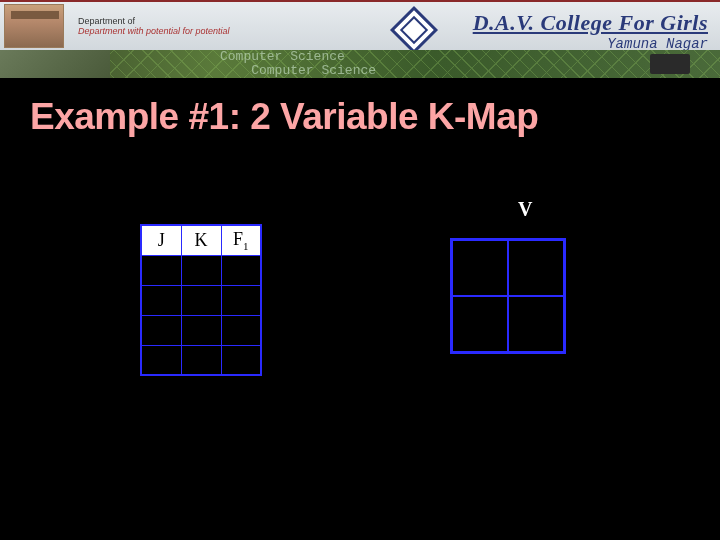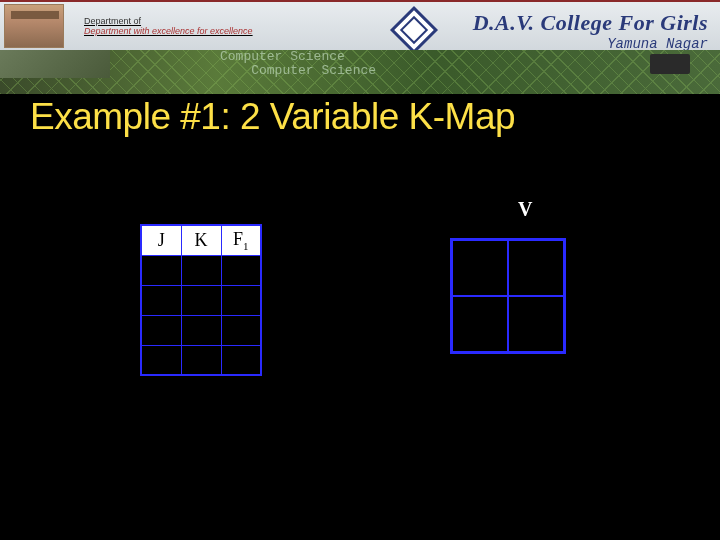--- a/index.html
+++ b/index.html
@@ -2,40 +2,40 @@
 <html><head>
 <meta charset="utf-8">
 <style>
   * { margin: 0; padding: 0; box-sizing: border-box; }
   body { width: 720px; height: 540px; background: #000; font-family: Arial, sans-serif; overflow: hidden; position: relative; }
 
   .banner { width: 720px; height: 78px; position: relative; background: linear-gradient(180deg, #dfe3e8 0%, #cfd6dc 40%, #b8c0c6 100%); border-top: 2px solid #8a2a2a; }
   .banner-top { height: 48px; display: flex; align-items: center; position: relative; background: linear-gradient(180deg, #e8ecef 0%, #d2d8dd 100%); }
   .building-thumb { width: 60px; height: 44px; margin: 2px 4px; background: linear-gradient(180deg, #c9a07a 0%, #b5886b 40%, #8b6a50 100%); border: 1px solid #9a7a5a; position: relative; }
   .building-thumb::before { content: ""; position: absolute; left: 6px; top: 6px; width: 48px; height: 8px; background: #7a5a40; }
-  .dept-text { margin-left: 16px; text-decoration: underline; }
+  .dept-text { margin-left: 10px; }
   .dept-small { font-size: 9px; color: #333; }
   .dept-main { font-size: 13px; color: #3b5b8c; font-weight: bold; font-style: italic; }
   .dept-sub { font-size: 9px; color: #a33; font-style: italic; }
   .diamond-logo { position: absolute; left: 390px; top: 6px; width: 48px; height: 48px; }
   .diamond { width: 34px; height: 34px; background: #fff; border: 3px solid #2a3a7a; transform: rotate(45deg); margin: 5px auto; position: relative; }
   .diamond::after { content: ""; position: absolute; inset: 4px; border: 2px solid #2a3a7a; }
   .college-text { position: absolute; left: 450px; top: 8px; text-align: right; width: 258px; }
-  .college-main { font-family: "Brush Script MT", cursive; font-size: 22px; color: #2a3a7a; font-style: italic; font-weight: bold; letter-spacing: 0.5px; }
+  .college-main { font-family: "Brush Script MT", cursive; font-size: 22px; color: #2a3a7a; font-style: italic; font-weight: bold; letter-spacing: 0.5px; text-decoration: underline; }
   .college-sub { font-family: Liberation Mono, monospace; font-size: 14px; color: #2a3a7a; font-style: italic; }
 
-  .banner-bottom { height: 44px; background: linear-gradient(90deg, #3a4a2a 0%, #5a7a3a 30%, #3a5a2a 60%, #4a6a3a 100%); position: relative; overflow: hidden; }
+  .banner-bottom { height: 28px; background: linear-gradient(90deg, #3a4a2a 0%, #5a7a3a 30%, #3a5a2a 60%, #4a6a3a 100%); position: relative; overflow: hidden; }
   .pcb-trace { position: absolute; inset: 0; opacity: 0.3; background-image: repeating-linear-gradient(45deg, #8fbf5f 0 1px, transparent 1px 10px), repeating-linear-gradient(-45deg, #8fbf5f 0 1px, transparent 1px 14px); }
   .pcb-photo { position: absolute; left: 0; top: 0; width: 110px; height: 28px; background: linear-gradient(135deg, #6a7a5a 0%, #4a5a3a 100%); }
   .cs-text { position: absolute; left: 220px; top: 0; font-size: 13px; color: #cfe8cf; font-family: "Courier New", monospace; opacity: 0.6; line-height: 14px; }
   .connector { position: absolute; right: 30px; top: 4px; width: 40px; height: 20px; background: #2a2a2a; border-radius: 2px; }
   .banner-shadow { height: 6px; background: linear-gradient(180deg, rgba(0,0,0,0.4), transparent); }
 
   .title-area { padding: 18px 30px 10px 30px; }
-  .title { font-family: "Trebuchet MS", "Segoe UI", sans-serif; font-size: 37px; color: #fde047; font-weight: 400; letter-spacing: -0.5px; }
+  .title { font-family: "Trebuchet MS", "Segoe UI", sans-serif; font-size: 37px; color: #fca5a5; font-weight: 700; letter-spacing: -0.5px; }
 
   .content { position: relative; width: 100%; height: 360px; }
 
   .truth-table { position: absolute; left: 140px; top: 76px; border: 2px solid #2a2aff; border-collapse: collapse; }
   .truth-table th, .truth-table td { border: 1px solid #2a2aff; width: 40px; height: 30px; text-align: center; vertical-align: middle; font-family: "Times New Roman", serif; }
   .truth-table th { background: #fff; color: #000; font-size: 18px; font-weight: normal; font-style: normal; }
   .truth-table td { background: #000; color: #888; font-size: 16px; }
   .sub { font-size: 11px; vertical-align: sub; }
 
   .kmap-v { position: absolute; left: 518px; top: 50px; font-family: "Times New Roman", serif; font-size: 20px; color: #fff; font-weight: bold; }
@@ -43,21 +43,21 @@
   .kmap-cell { border: 1px solid #2a2aff; }
 </style>
 </head>
 <body>
 
 <div class="banner">
   <div class="banner-top">
     <div class="building-thumb"></div>
     <div class="dept-text">
       <div class="dept-small">Department of</div>
-      <div class="dept-sub">Department with excellence for excellence</div>
+      <div class="dept-sub">Department with potential for potential</div>
     </div>
     <div class="diamond-logo">
       <div class="diamond"></div>
     </div>
     <div class="college-text">
       <div class="college-main">D.A.V. College For Girls</div>
       <div class="college-sub">Yamuna Nagar</div>
     </div>
   </div>
   <div class="banner-bottom">

